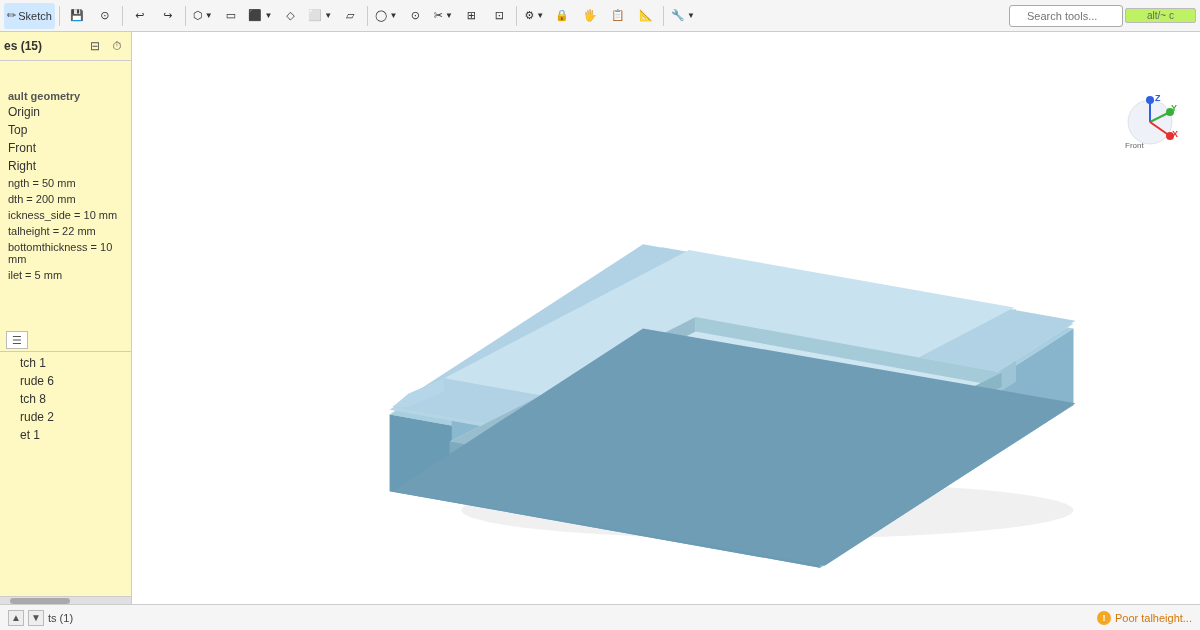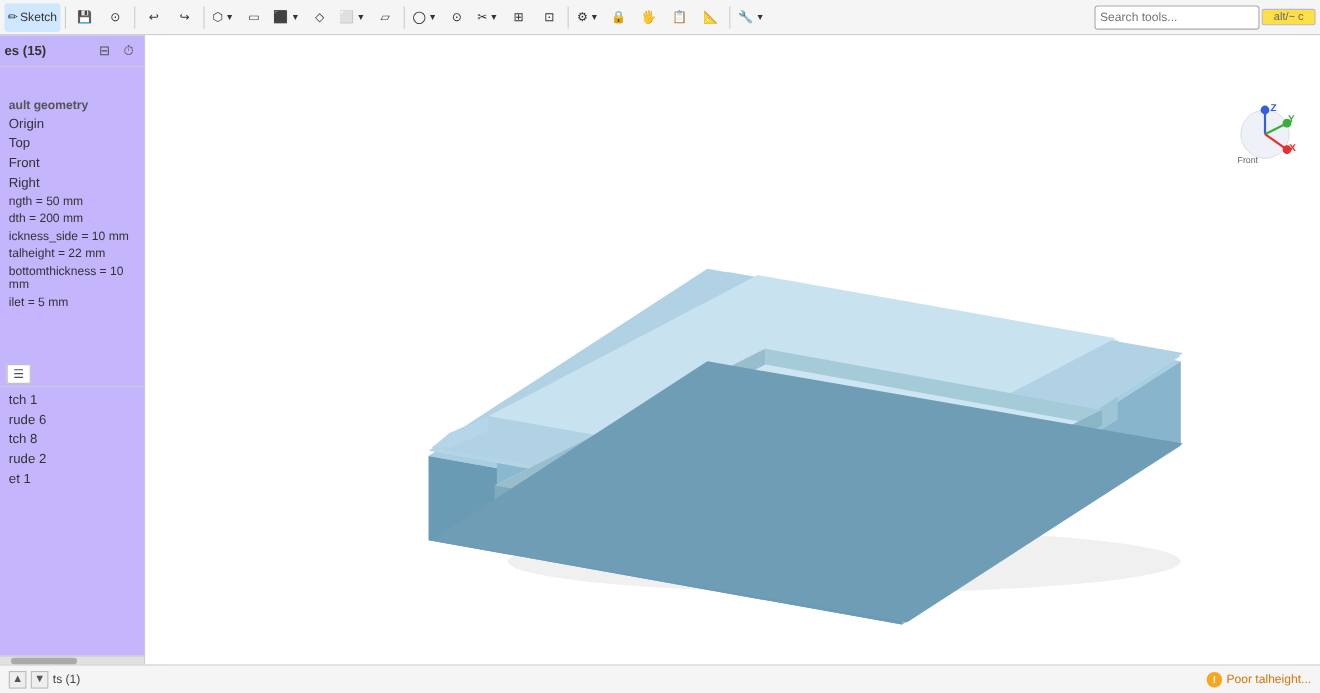--- a/index.html
+++ b/index.html
@@ -65,21 +65,21 @@
     
     .main-area {
       display: flex;
       flex: 1;
       overflow: hidden;
     }
 
     
     .sidebar {
       width: 132px;
-      background: #c4b5fd;
+      background: #fef9c3;
       border-right: 1px solid #ccc;
       display: flex;
       flex-direction: column;
       flex-shrink: 0;
     }
     .sidebar-top {
       padding: 4px;
       border-bottom: 1px solid #ccc;
       display: flex;
       align-items: center;
@@ -143,21 +143,21 @@
       text-overflow: ellipsis;
     }
     .sidebar-param {
       padding: 2px 8px;
       font-size: 11px;
       color: #333;
     }
     .sidebar-bottom-list {
       flex: 1;
       overflow-y: auto;
-      padding: 2px 0;
+      padding: 2px 12px;
     }
     .sidebar-bottom-item {
       padding: 2px 8px;
       font-size: 12px;
       color: #333;
       cursor: pointer;
     }
     .sidebar-scroll {
       height: 8px;
       background: #e0e0e0;
@@ -351,22 +351,22 @@
     </button>
   <button class="toolbar-btn">
       <span>📐</span>
     </button>
   <div class="toolbar-separator"></div>
   <button class="toolbar-btn">
       <span>🔧</span>
       <span style="font-size:8px">▼</span>
     </button>
   <div class="toolbar-search">
-    <input type="text" class="toolbar-search" style="width: 150px; height: 22px; border: 1px solid rgb(170, 170, 170); border-radius: 3px; padding: 0px 4px; font-size: 11px;" placeholder="Search tools...">
-    <span class="shortcut" style="font-size:10px;color:#666;background:#fde047;border:1px solid #bbb;border-radius:2px;padding:1px 10px;">alt/~ c</span>
+    <input type="text" class="toolbar-search" style="width: 114px; height: 22px; border: 1px solid rgb(170, 170, 170); border-radius: 3px; padding: 0px 17px; font-size: 11px;" placeholder="Search tools...">
+    <span class="shortcut" style="font-size:10px;color:#666;background:#bef264;border:1px solid #bbb;border-radius:2px;padding:1px 21px;">alt/~ c</span>
   </div>
 </div>
 
 <div class="main-area">
 
   <div class="sidebar">
 
     <div class="sidebar-top">
       <span class="sidebar-title">es (15)</span>
       <div class="sidebar-icons">

